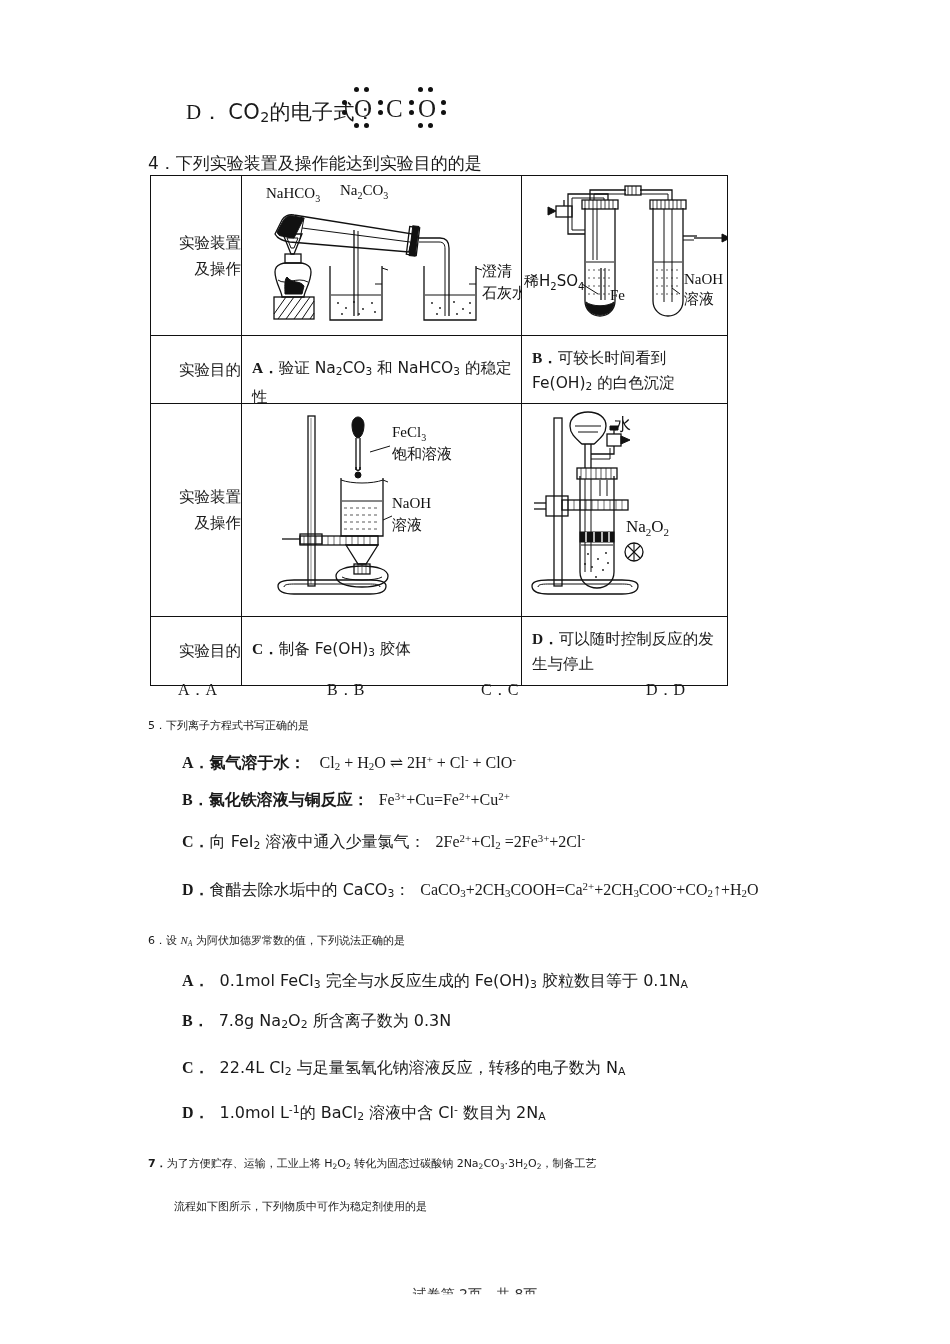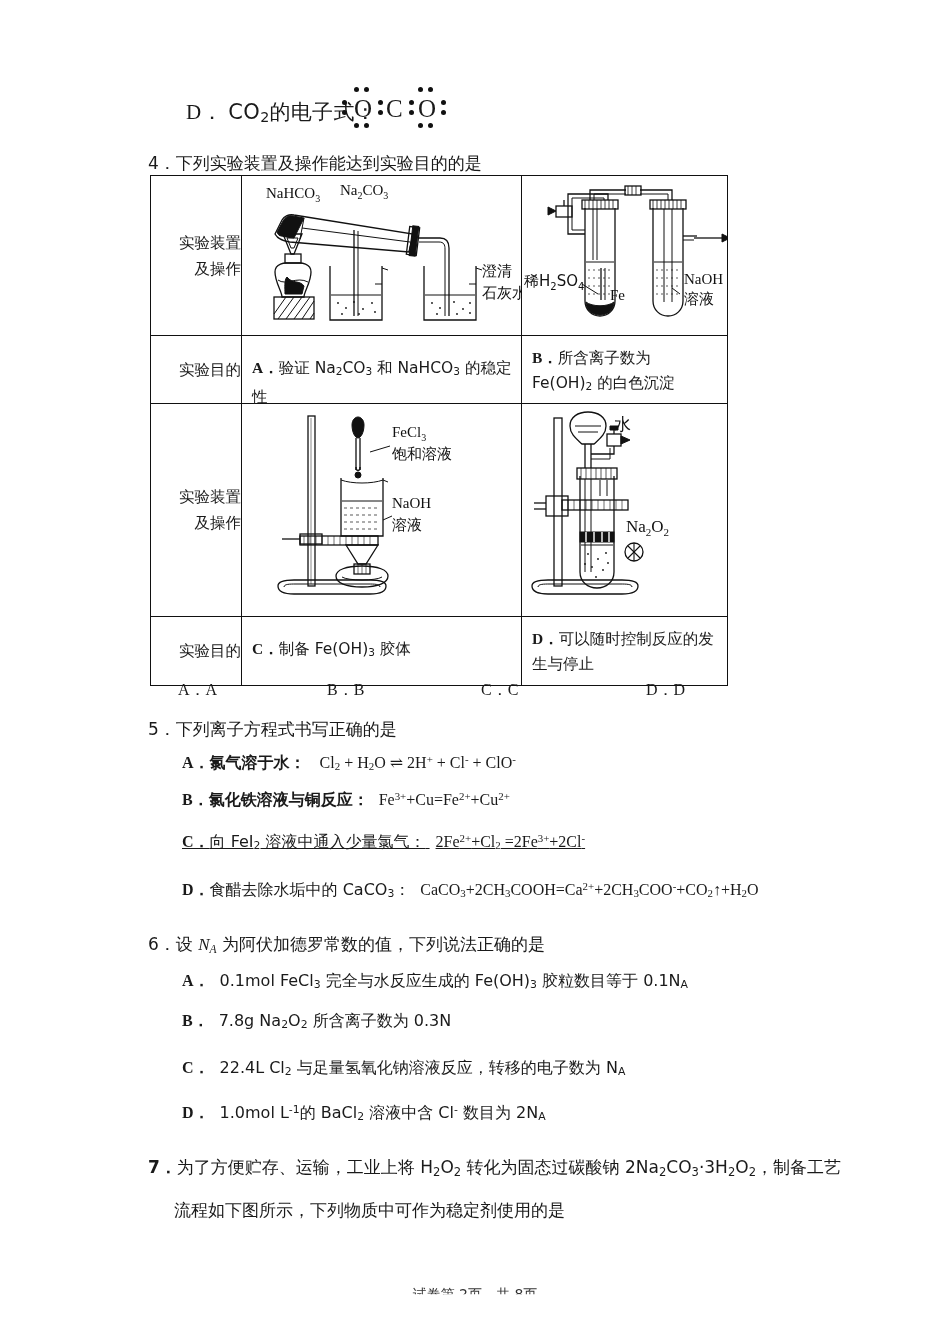--- a/index.html
+++ b/index.html
@@ -93,21 +93,21 @@
   .row-app  { height: 160px; }
   .row-purp { height: 68px; }
   .row-app2 { height: 213px; }
   .row-purp2{ height: 68px; }
 
   
   #ansrow { position: absolute; left: 150px; top: 680px; width: 578px; font-size: 16px; }
   #ansrow span { position: absolute; }
 
   
-  .qstem { font-size: 17px; }
+  .qstem { font-size: 11px; }
   .opt   { font-size: 16px; }
   .optlbl{ font-family: "Liberation Serif", serif; font-weight: bold; }
 
   
   #footer {
     position: absolute;
     left: 0; top: 1286px; width: 950px;
     text-align: center;
     font-size: 14px;
     color: #333;
@@ -347,21 +347,21 @@
       <div class="c1 cn">
         <span>实验目的</span>
       </div>
       <div class="c2">
         <div class="purpose" style="padding-top:19px;">
           <span class="optlbl">A．</span><span class="cn">验证 Na<sub>2</sub>CO<sub>3</sub> 和 NaHCO<sub>3</sub> 的稳定性</span>
         </div>
       </div>
       <div class="c3">
         <div class="purpose">
-          <div><span class="optlbl">B．</span><span class="cn">所含离子数为</span></div>
+          <div><span class="optlbl">B．</span><span class="cn">可较长时间看到</span></div>
           <div class="cn">Fe(OH)<sub>2</sub> 的白色沉淀</div>
         </div>
       </div>
     </div>
 
     <div class="row brd row-app2">
       <div class="c1 cn">
         <span>实验装置</span>
         <span>及操作</span>
       </div>
@@ -560,21 +560,21 @@
   <div class="ln opt" style="left:182px; top:753px;">
     <span class="optlbl cn">A．</span><span class="cn" style="font-weight:bold;">氯气溶于水：</span>
     <span style="margin-left:10px;">Cl<sub>2</sub> + H<sub>2</sub>O ⇌ 2H<sup>+</sup> + Cl<sup>-</sup> + ClO<sup>-</sup></span>
   </div>
 
   <div class="ln opt" style="left:182px; top:790px;">
     <span class="optlbl cn">B．</span><span class="cn" style="font-weight:bold;text-align:right;">氯化铁溶液与铜反应：</span>
     <span style="margin-left:6px;">Fe<sup>3+</sup>+Cu=Fe<sup>2+</sup>+Cu<sup>2+</sup></span>
   </div>
 
-  <div class="ln opt" style="left:182px; top:832px;text-decoration:underline;">
+  <div class="ln opt" style="left:182px; top:832px;">
     <span class="optlbl">C．</span><span class="cn">向 FeI<sub>2</sub> 溶液中通入少量氯气：</span>
     <span style="margin-left:6px;">2Fe<sup>2+</sup>+Cl<sub>2</sub> =2Fe<sup>3+</sup>+2Cl<sup>-</sup></span>
   </div>
 
   <div class="ln opt" style="left:182px; top:880px;">
     <span class="optlbl">D．</span><span class="cn">食醋去除水垢中的 CaCO<sub>3</sub>：</span>
     <span style="margin-left:6px;">CaCO<sub>3</sub>+2CH<sub>3</sub>COOH=Ca<sup>2+</sup>+2CH<sub>3</sub>COO<sup>-</sup>+CO<sub>2</sub>↑+H<sub>2</sub>O</span>
   </div>
 
   <div class="ln cn qstem" style="left:148px; top:933px;">

